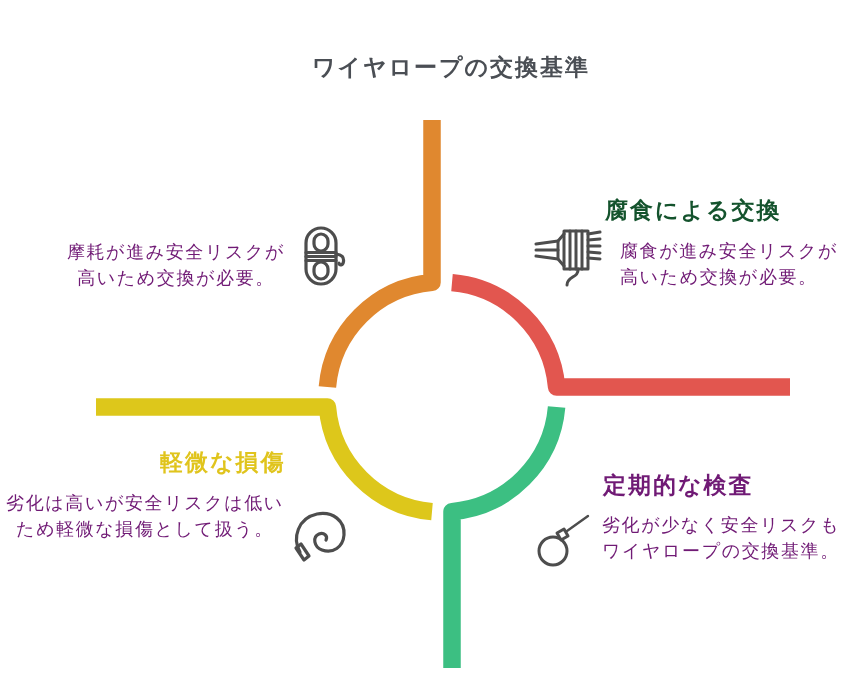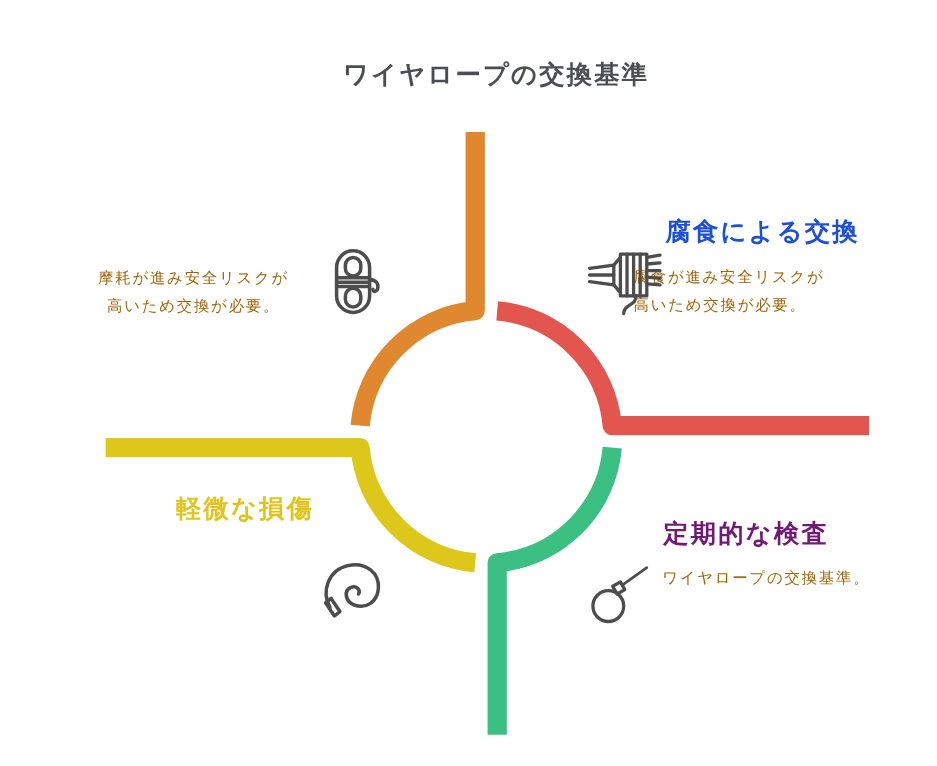--- a/index.html
+++ b/index.html
@@ -9,26 +9,26 @@
   }
   .title{
     position:absolute;top:52px;left:451px;transform:translateX(-50%);
     font-size:23px;font-weight:bold;letter-spacing:2px;color:#4a4e54;white-space:nowrap;
   }
   .q-heading{
     position:absolute;font-size:23px;font-weight:bold;letter-spacing:2px;
     white-space:nowrap;line-height:26px;
   }
   .q-body{
-    position:absolute;font-size:14px;letter-spacing:1.6px;color:#a16207;
+    position:absolute;font-size:18px;letter-spacing:1.6px;color:#701a75;
     line-height:26px;white-space:nowrap;
   }
   .center{text-align:center;}
   .hd-orange{color:#e8943a;}
-  .hd-red{color:#1d4ed8;text-align:center;}
+  .hd-red{color:#14532d;text-align:center;}
   .hd-yellow{color:#e0c41c;text-align:right;}
   .hd-green{color:#701a75;}
   .icon{position:absolute;}
   svg{display:block;}
 </style>
 </head>
 <body>
 
 <div class="canvas">
 
@@ -55,41 +55,46 @@
   </div>
   <svg class="icon" style="left:296px;top:224px;" width="58" height="64" viewBox="0 0 58 64" fill="none" stroke="#4d4d4d" stroke-width="3.2" stroke-linecap="round" stroke-linejoin="round">
     <rect x="10" y="4" width="30" height="56" rx="15"></rect>
     <rect x="18" y="10" width="14" height="17" rx="7"></rect>
     <rect x="18" y="38" width="14" height="17" rx="7"></rect>
     <path d="M10,28.5 H40 M10,32.5 H40 M10,36.5 H40"></path>
     <path d="M40,30 c6,0.5 8,3.5 7.5,7.5 c-0.5,4 -4.5,4.5 -4.5,1.5"></path>
   </svg>
 
   <div class="q-heading hd-red" style="left:605px;top:197px;">腐食による交換</div>
-  <div class="q-body" style="left:576px;top:238px;">
+  <div class="q-body" style="left:620px;top:238px;">
     <div>腐食が進み安全リスクが</div>
     <div>高いため交換が必要。</div>
   </div>
   <svg class="icon" style="left:534px;top:224px;" width="68" height="68" viewBox="0 0 68 68" fill="none" stroke="#4d4d4d" stroke-width="3" stroke-linecap="round" stroke-linejoin="round">
     <path d="M2,20 L24,17 M2,26 L24,26 M2,32 L24,35"></path>
     <path d="M24,17 L24,35 M24,17 L30,10 M24,35 L30,42"></path>
     <rect x="30" y="7" width="24" height="38"></rect>
     <path d="M36,7 V45 M42,7 V45 M48,7 V45"></path>
     <path d="M54,10 L66,8 M54,16 L66,15 M54,22 L66,22 M54,28 L66,29 M54,34 L66,35"></path>
     <path d="M44,45 C45,54 33,52 33,61"></path>
   </svg>
 
   <div class="q-heading hd-yellow" style="left:160px;top:449px;">軽微な損傷</div>
+  <div class="q-body center" style="left:0px;top:490px;width:290px;">
+    <div>劣化は高いが安全リスクは低い</div>
+    <div>ため軽微な損傷として扱う。</div>
+  </div>
   <svg class="icon" style="left:290px;top:508px;" width="60" height="62" viewBox="0 0 60 62" fill="none" stroke="#4d4d4d" stroke-width="3.2" stroke-linecap="round" stroke-linejoin="round">
     <path d="M10,44 C2,30 8,10 27,6 C43,3 55,13 54,27 C53,39 43,46 32,42 C24,39 22,29 29,26 C34,24 38,28 36,32"></path>
     <path d="M6,40 L11,36 L19,48 L14,52 Z"></path>
   </svg>
 
   <div class="q-heading hd-green" style="left:603px;top:472px;">定期的な検査</div>
   <div class="q-body" style="left:602px;top:512px;">
+    <div>劣化が少なく安全リスクも</div>
     <div>ワイヤロープの交換基準。</div>
   </div>
   <svg class="icon" style="left:536px;top:505px;" width="56" height="64" viewBox="0 0 56 64" fill="none" stroke="#4d4d4d" stroke-width="3" stroke-linecap="round" stroke-linejoin="round">
     <circle cx="17" cy="46" r="14"></circle>
     <path d="M21,28 L28,24 L32,31 L25,35 Z"></path>
     <path d="M31,26 L52,11" stroke-width="2.4"></path>
   </svg>
 
 </div>
 

